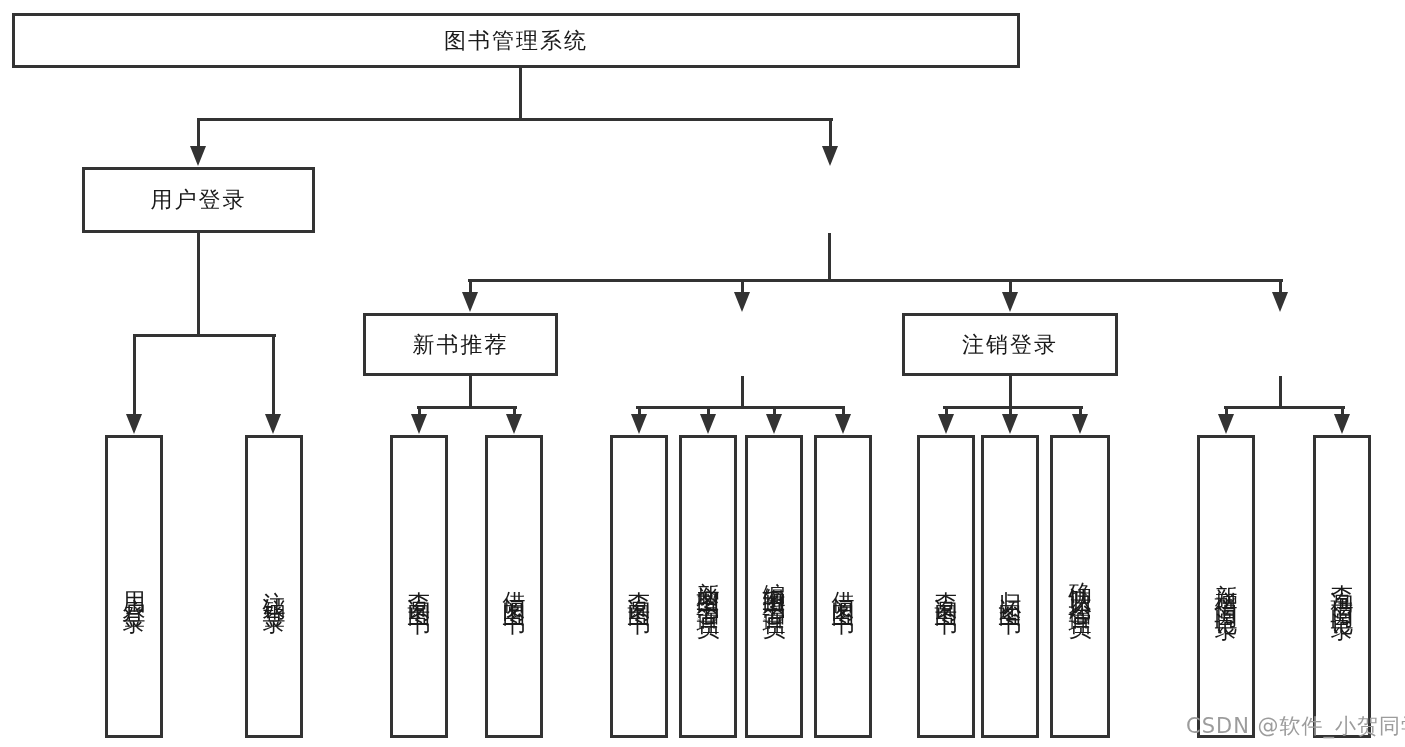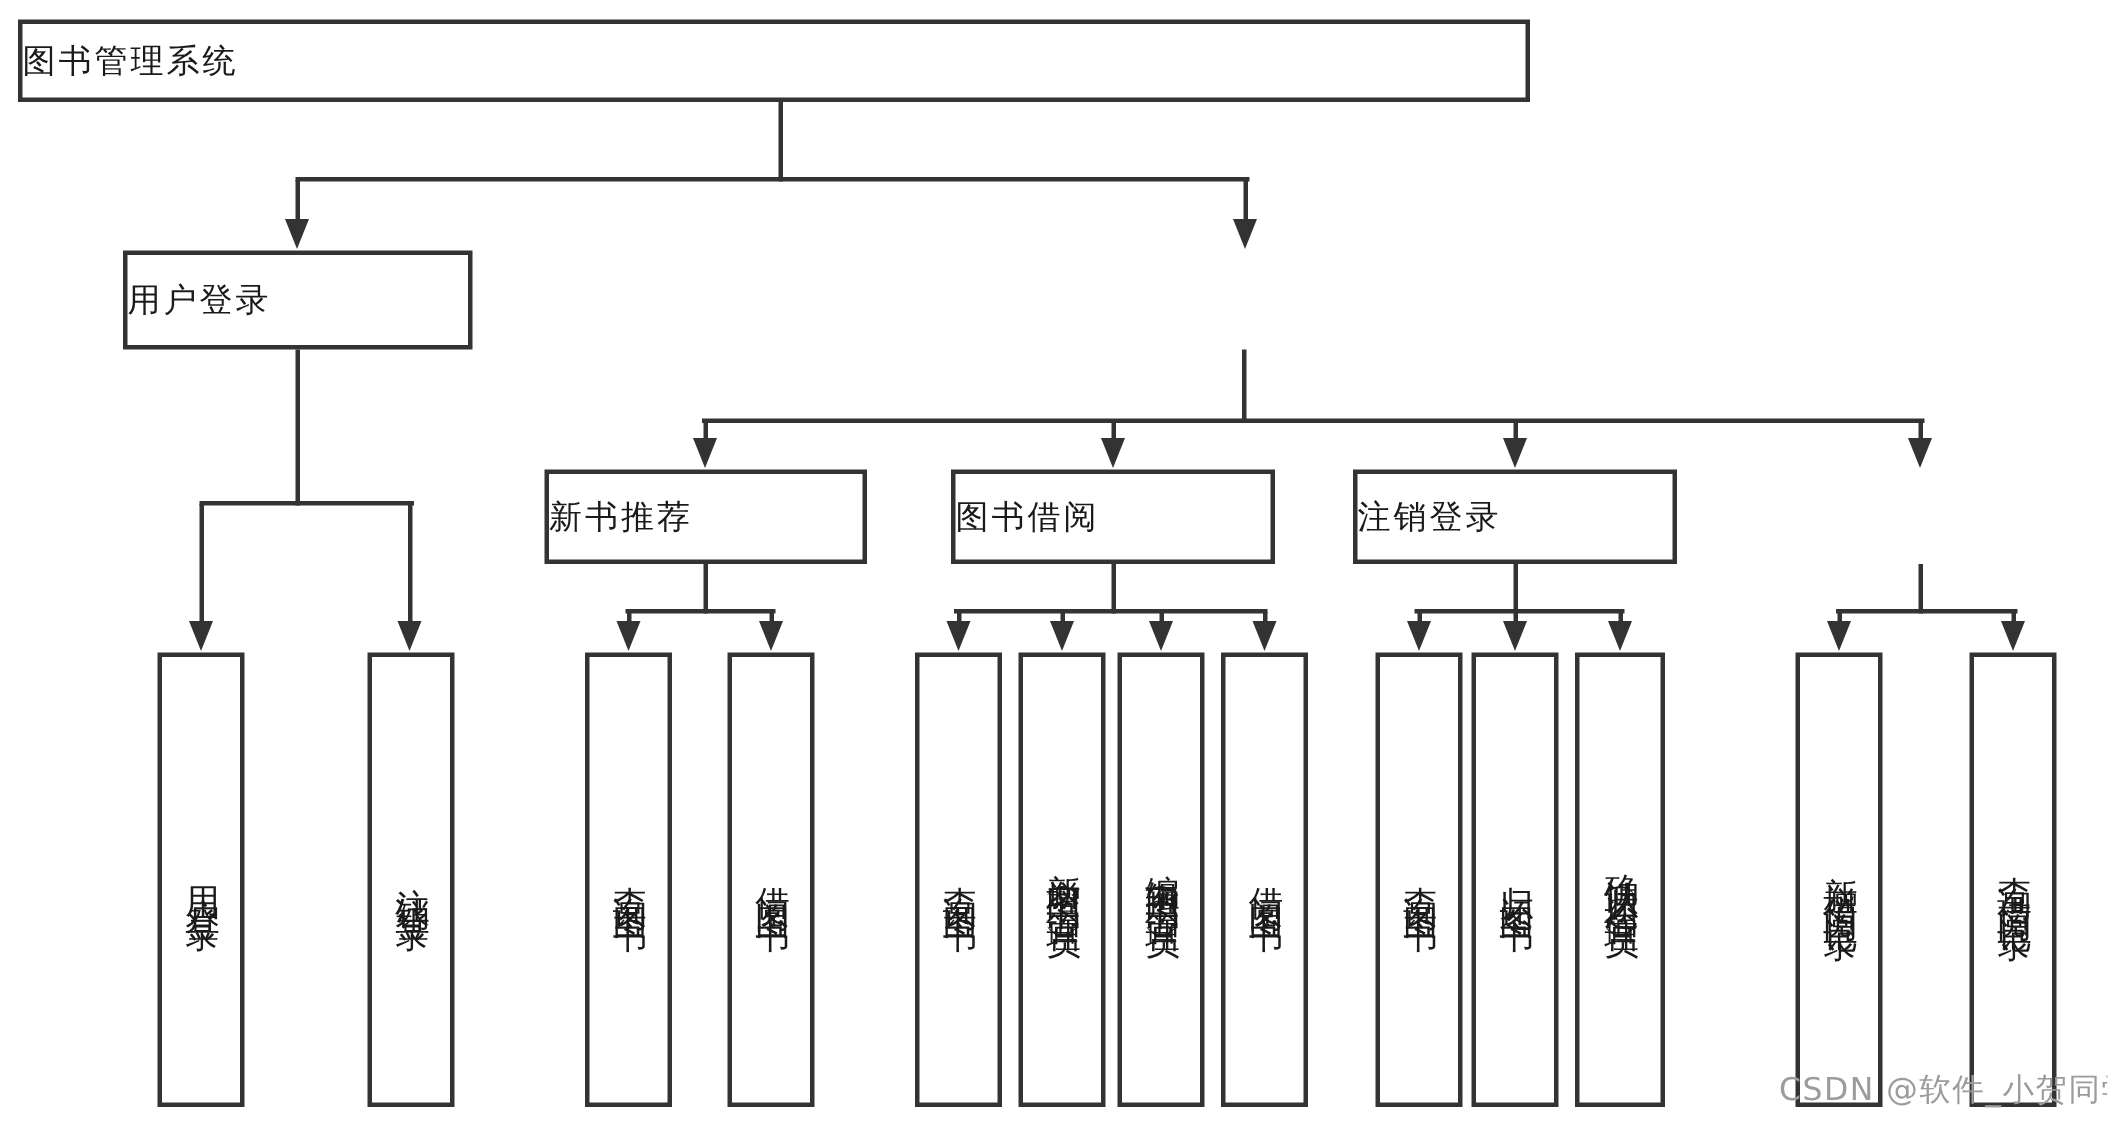--- a/index.html
+++ b/index.html
@@ -2,21 +2,21 @@
 <html><head>
 <meta charset="utf-8">
 <style>
   html,body{margin:0;padding:0;background:#fff;}
   .canvas{
     position:relative;width:1405px;height:747px;background:#ffffff;
     font-family:"DejaVu Sans","Liberation Sans",sans-serif;overflow:hidden;
   }
   .hbox{
     position:absolute;box-sizing:border-box;border:3px solid #333333;background:#ffffff;
-    display:flex;align-items:center;
+    display:flex;align-items:center;justify-content:center;
     font-size:22px;color:#1a1a1a;letter-spacing:2px;white-space:nowrap;
   }
   .vbox{
     position:absolute;box-sizing:border-box;border:3px solid #333333;background:#ffffff;
     display:flex;align-items:center;justify-content:center;
   }
   .vtext{
     writing-mode:vertical-rl;text-orientation:mixed;
     font-size:23px;letter-spacing:7px;color:#1a1a1a;white-space:nowrap;line-height:1;
   }
@@ -38,27 +38,24 @@
 
   <div class="hbox" style="left:12px;top:13px;width:1008px;height:55px;">
     <span>图书管理系统</span>
   </div>
 
   <div class="hbox" style="left:82px;top:167px;width:233px;height:66px;">
     <span>用户登录</span>
   </div>
 
 
-  <div class="hbox" style="left:363px;top:313px;width:215px;height:63px;">
+  <div class="hbox" style="left:363px;top:313px;width:195px;height:63px;">
     <span>新书推荐</span>
   </div>
 
-  <div class="hbox" style="left:634px;top:313px;width:216px;height:63px;">
-    <span>图书借阅</span>
-  </div>
 
   <div class="hbox" style="left:902px;top:313px;width:216px;height:63px;">
     <span>注销登录</span>
   </div>
 
 
   <div class="vbox" style="left:105px;top:435px;width:58px;height:303px;">
     <span class="vtext">用户登录</span>
   </div>
   <div class="vbox" style="left:245px;top:435px;width:58px;height:303px;">

